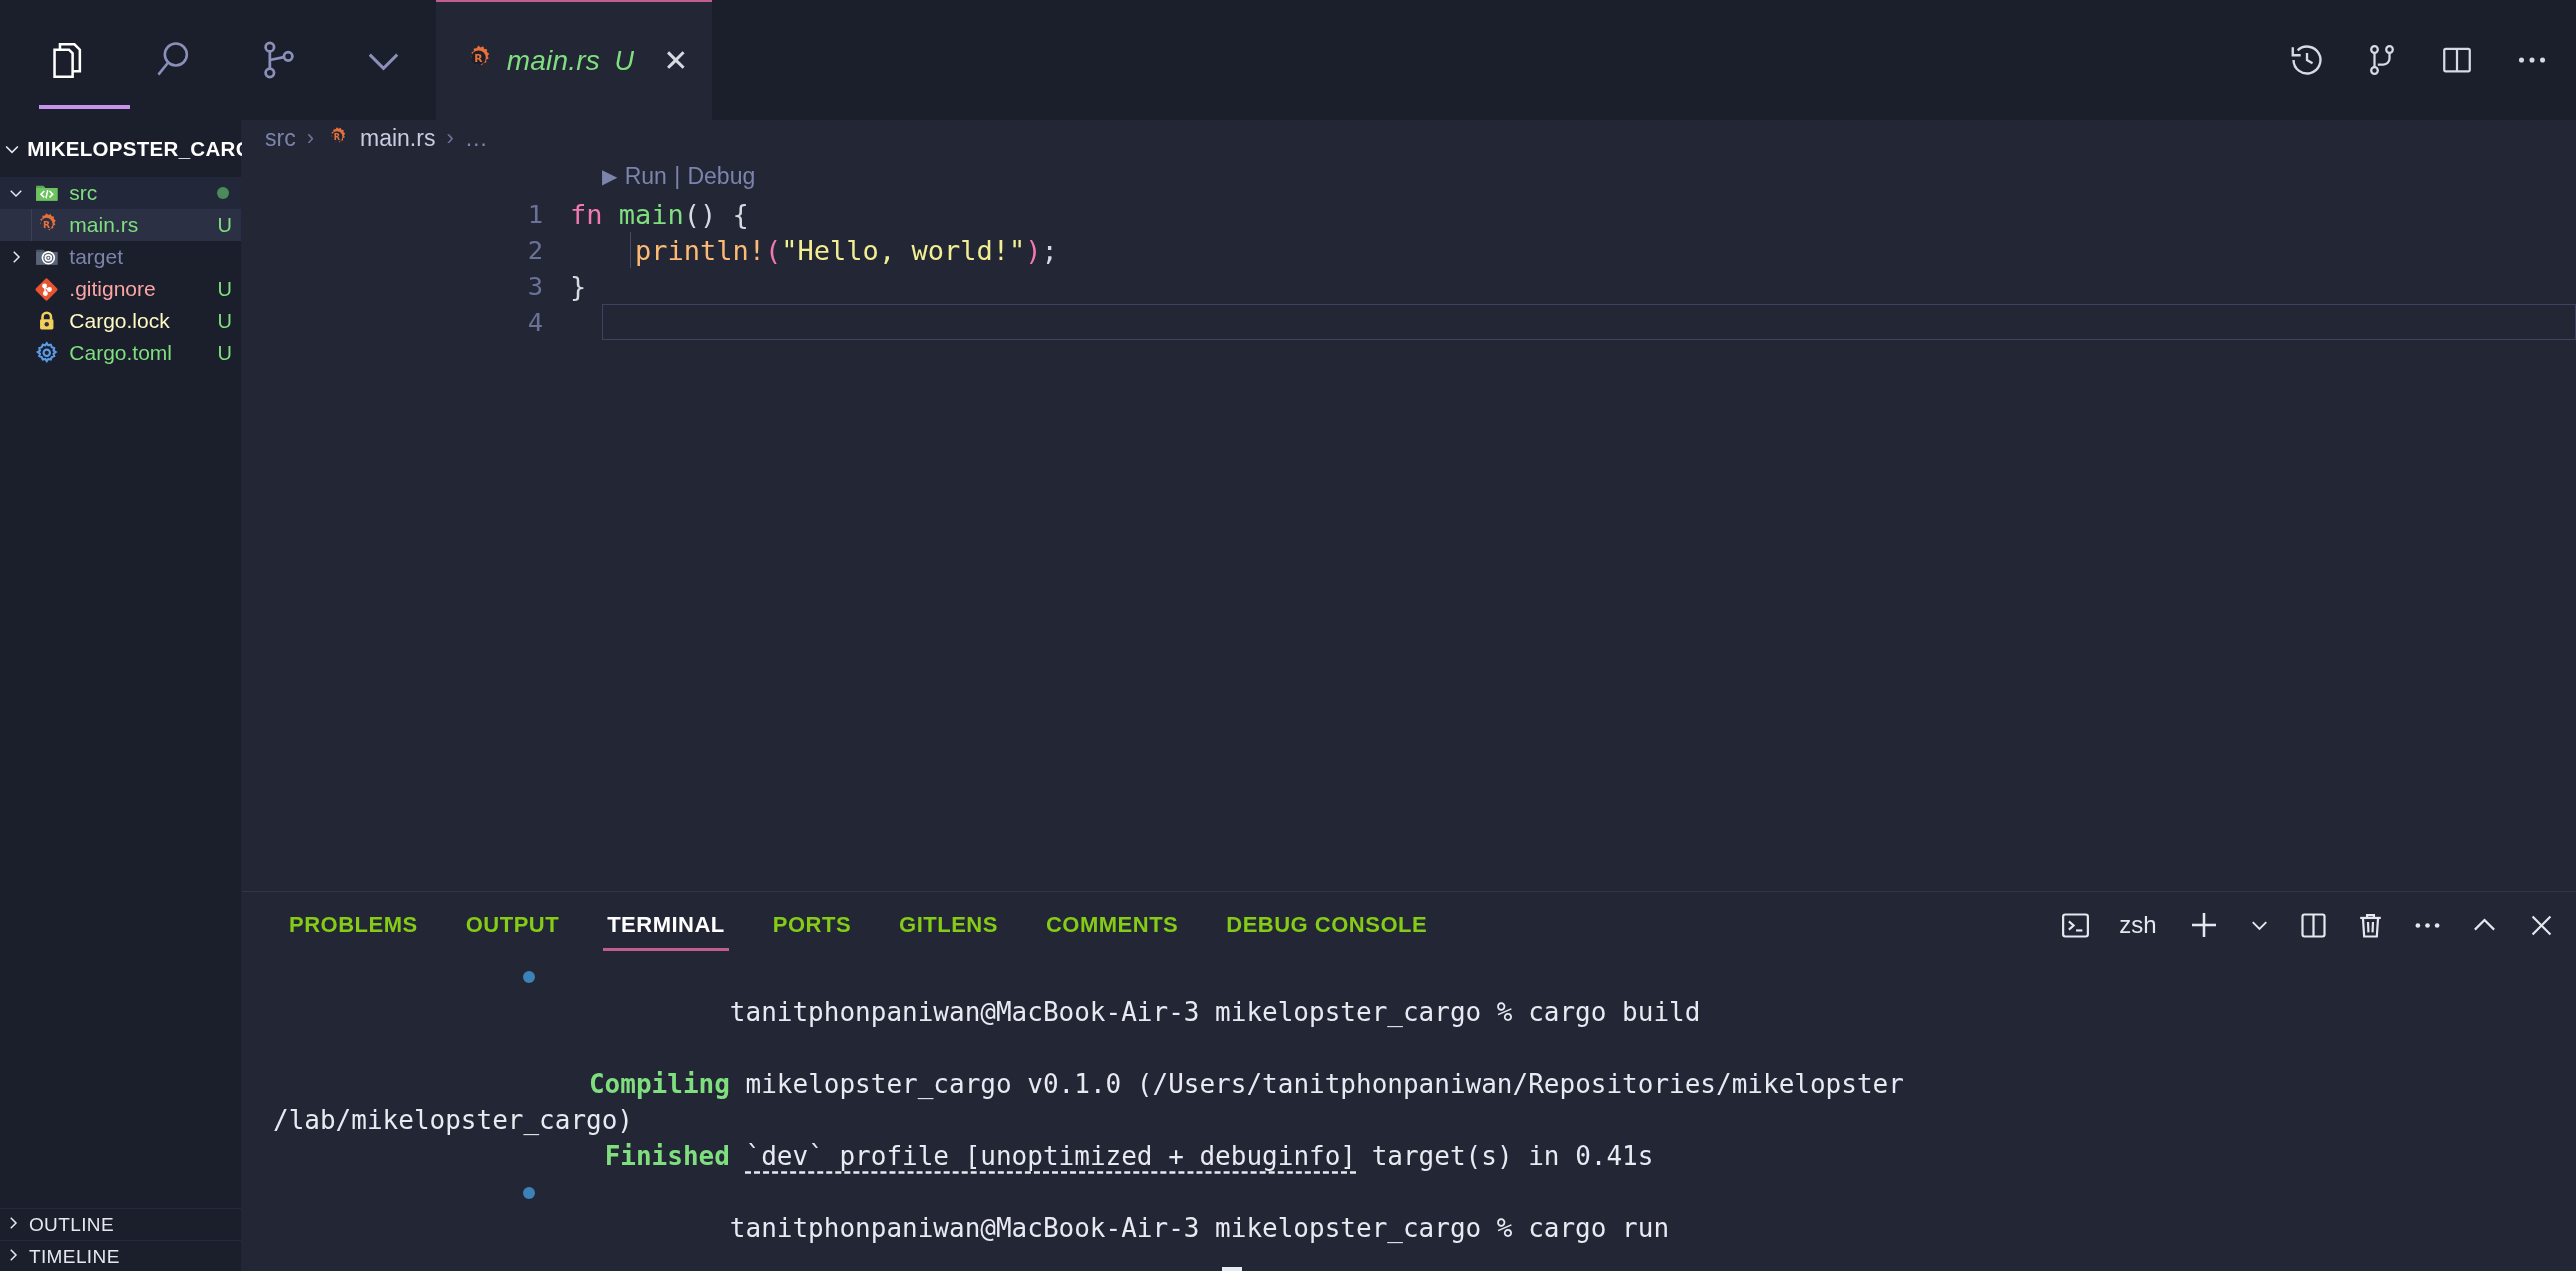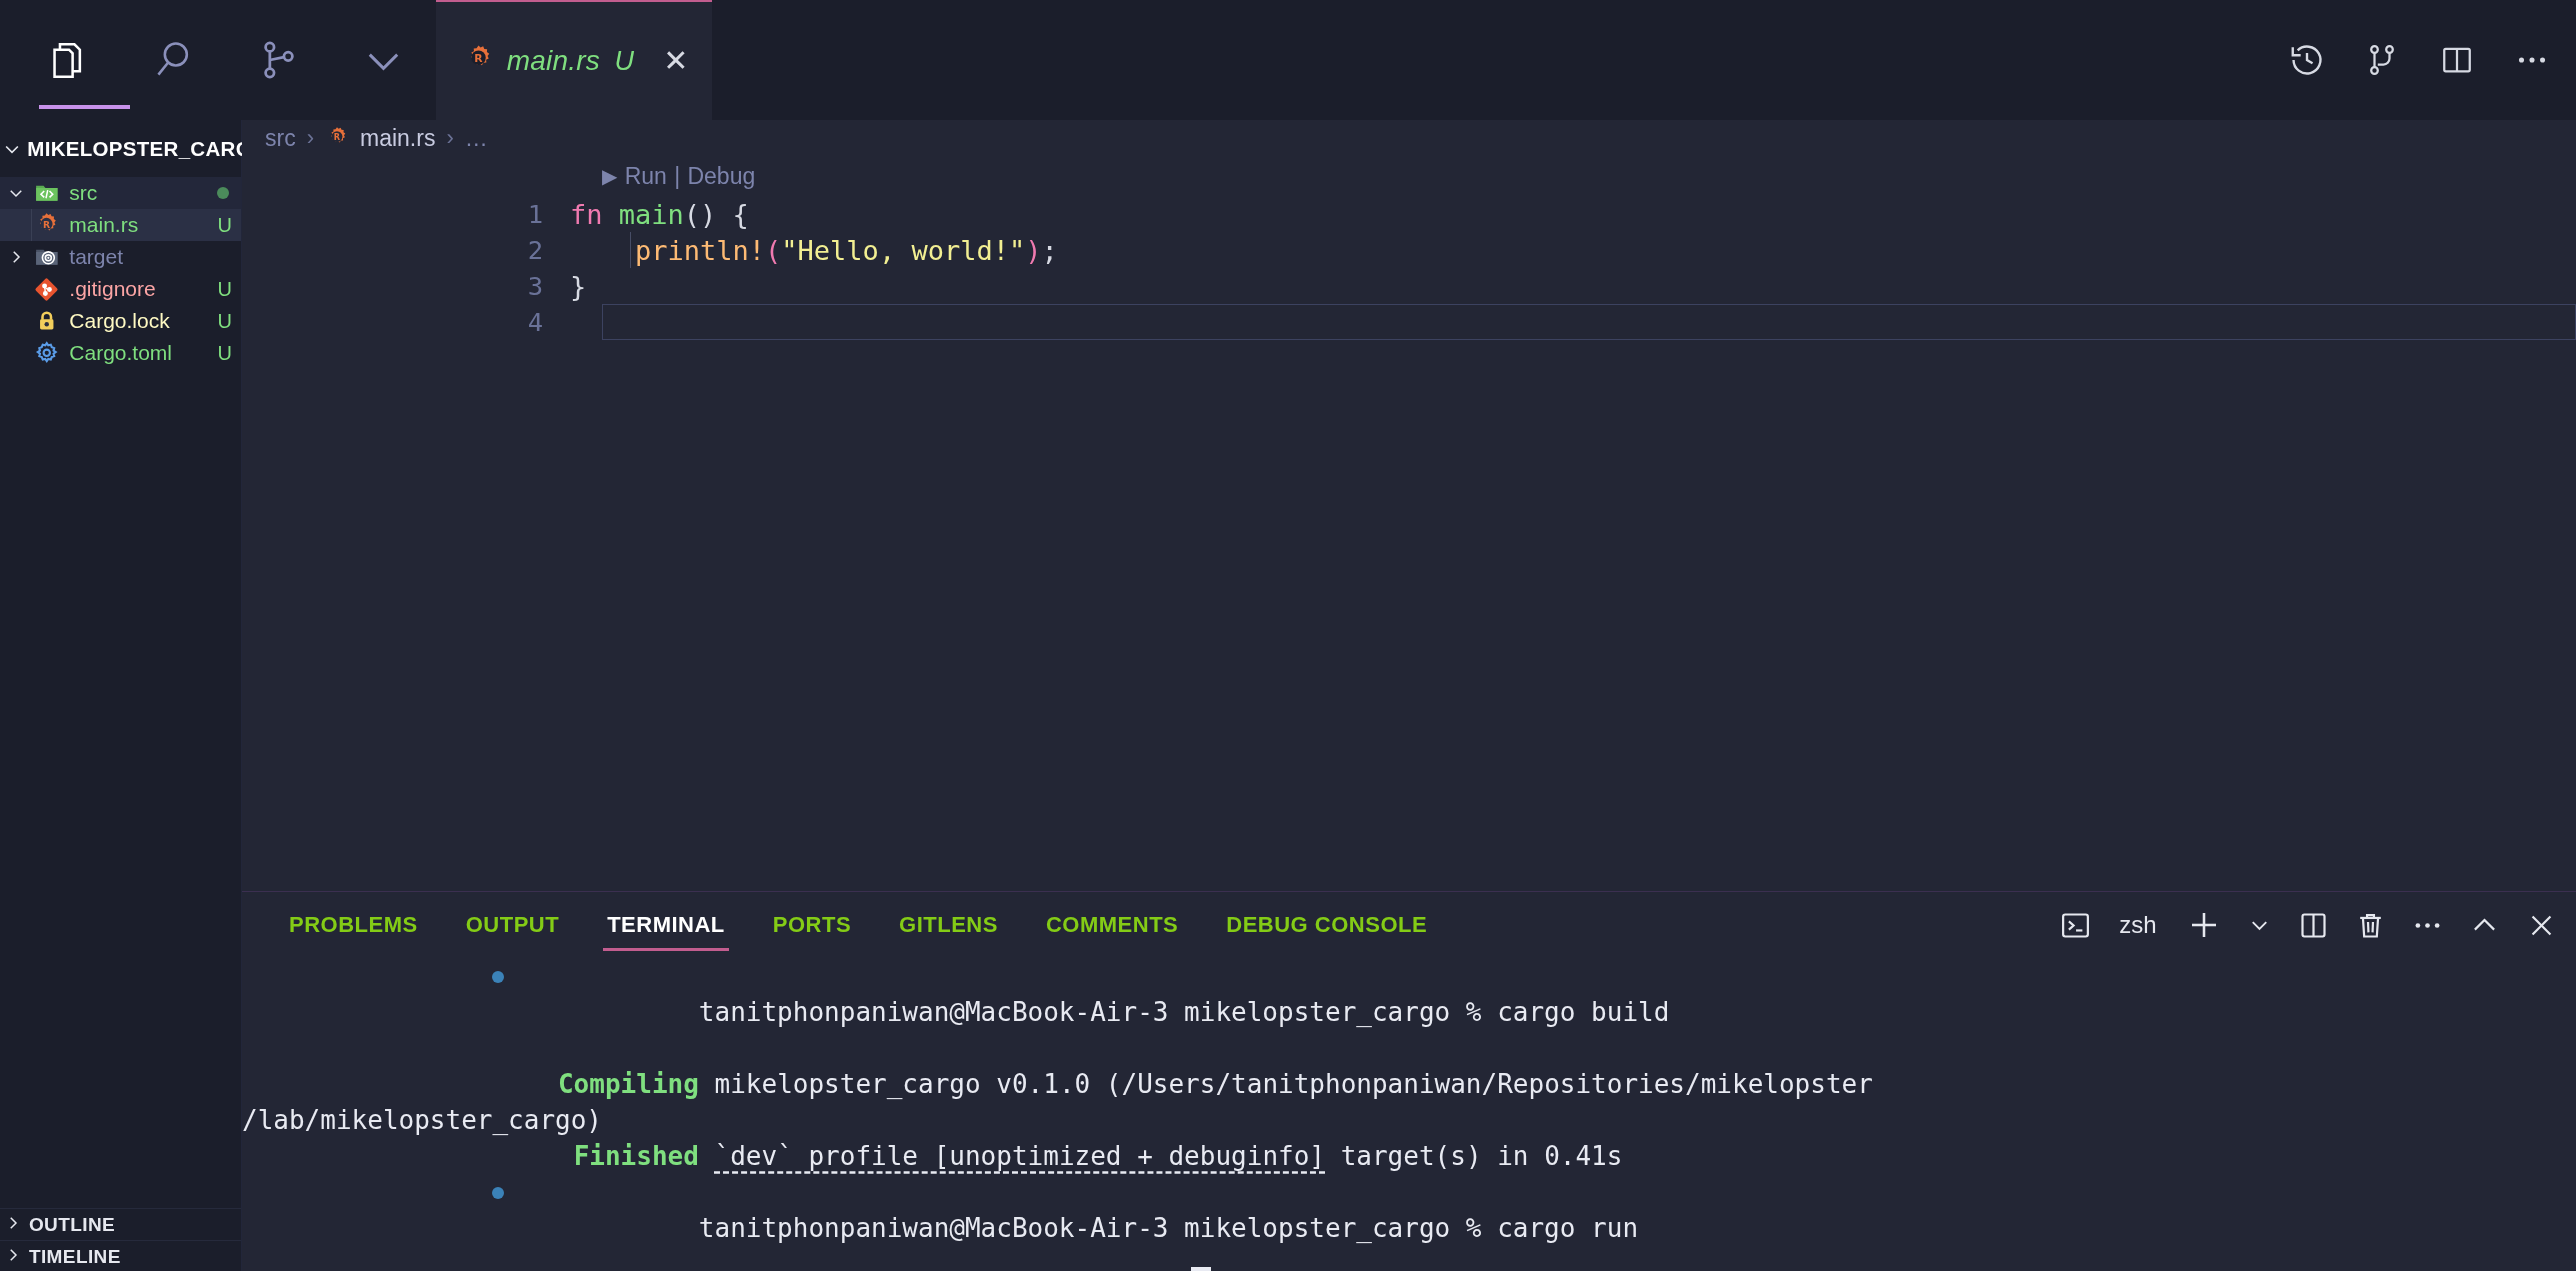--- a/index.html
+++ b/index.html
@@ -90,21 +90,21 @@
   .row-icon { width: 31px; display: flex; align-items: center; justify-content: center; flex: 0 0 31px; }
   .row-label { margin-left: 7.3px; white-space: nowrap; }
   .row-badge { margin-left: auto; font-size: 20px; }
   .dot-green { width: 12px; height: 12px; border-radius: 50%; background: #4b8b5b; margin-left: auto; margin-right: 2.7px; }
 
   .side-bottom { margin-top: auto; }
   .side-sec {
     height: 32px; display: flex; align-items: center; gap: 7.3px;
     border-top: 0.9px solid #262a3c; padding-left: 3.6px;
   }
-  .side-sec-label { font-size: 19px; font-weight: bold; color: #e6e8ef; letter-spacing: 0.4px; }
+  .side-sec-label { font-size: 19px; font-weight: normal; color: #e6e8ef; letter-spacing: 0.4px; }
 
   
   .editor-col { flex: 1; display: flex; flex-direction: column; min-width: 0; }
   .editor { flex: 1; background: #232635; position: relative; overflow: hidden; min-height: 0; }
   .breadcrumb {
     height: 36px; display: flex; align-items: center; gap: 11px;
     padding-left: 23px; font-size: 23px; color: #7d84ac;
   }
   .bc-sep { color: #6b7296; font-size: 22px; }
   .codelens {
@@ -160,21 +160,21 @@
   .panel-actions {
     margin-left: auto; display: flex; align-items: center; gap: 24px; padding-right: 18px;
   }
   .pa { display: flex; align-items: center; justify-content: center; }
   .shell-name { font-size: 24px; color: #e6e8ef; margin-left: 3.6px; margin-right: 5.5px; }
 
   .term {
     flex: 1; overflow: hidden; position: relative;
     font-family: "DejaVu Sans Mono", monospace;
     font-size: 26px; line-height: 36px;
-    color: #e8eaf2; padding-left: 269px;
+    color: #e8eaf2; padding-left: 269px; margin-left: 31px;
   }
   .tline { white-space: pre; position: relative; }
   .bullet {
     position: absolute; left: -19px; top: 12.8px;
     width: 12px; height: 12px; border-radius: 50%; background: #3b82b8;
   }
   .t-green { color: #7fdf7f; font-weight: bold; }
   .t-ul { text-decoration: underline; text-decoration-style: dashed; text-underline-offset: 5.5px; }
   .cursor-block {
     position: absolute; left: 949px; bottom: 0; width: 20px; height: 4.6px; background: #e8eaf2;

